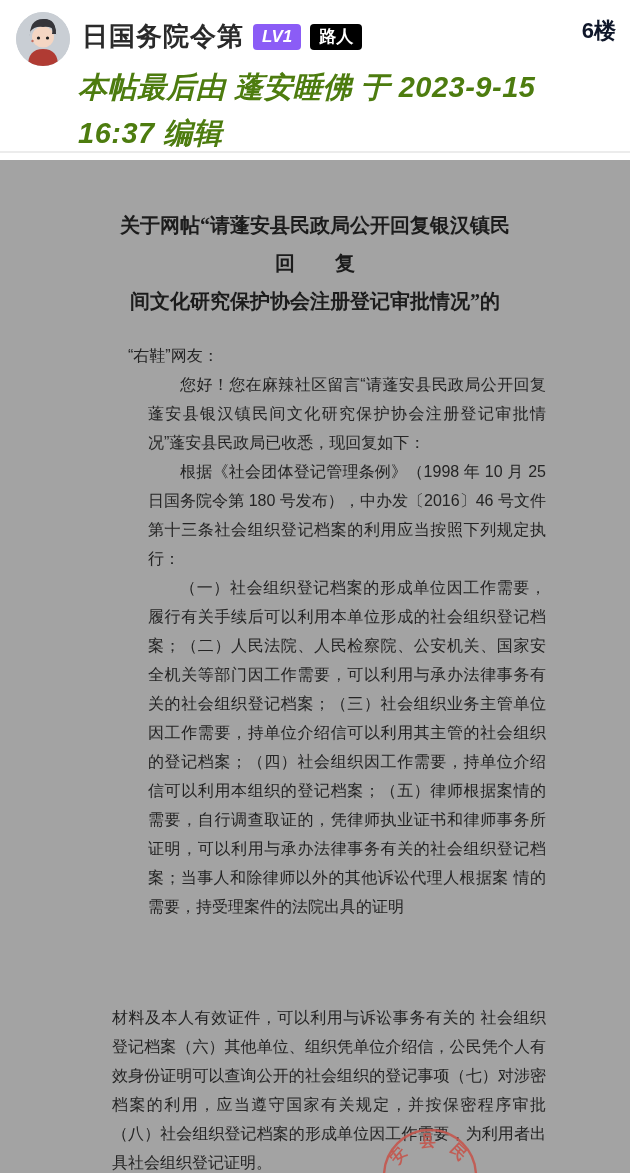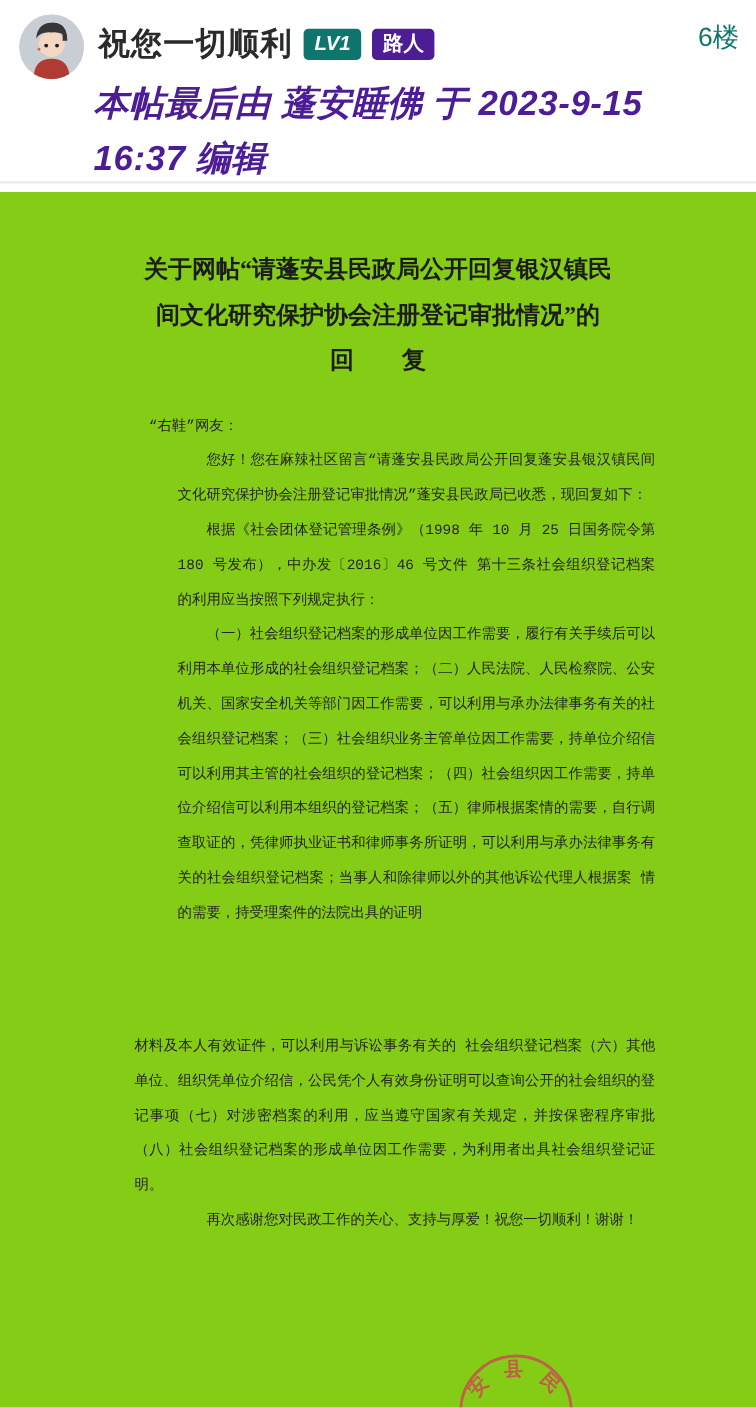--- a/index.html
+++ b/index.html
@@ -14,52 +14,52 @@
   .avatar{
     position:absolute;left:0;top:2px;width:54px;height:54px;border-radius:50%;
     overflow:hidden;background:#c9ced4;
   }
   .author-line{position:absolute;left:66px;top:9px;display:flex;align-items:center;gap:9px;}
   .username{font-size:26px;font-weight:bold;color:#2a2a2a;letter-spacing:1px;}
   .badge{
     display:inline-block;height:26px;line-height:26px;padding:0 9px;border-radius:4px;
     color:#ffffff;font-size:17px;font-weight:bold;
   }
-  .badge-lv{background:#0f766e;font-style:italic;}
-  .badge-role{background:#4c1d95;}
-  .floor{position:absolute;right:0;top:6px;font-size:22px;font-weight:400;color:#0f766e;}
+  .badge-lv{background:#8b5cf6;font-style:italic;}
+  .badge-role{background:#000000;}
+  .floor{position:absolute;right:0;top:6px;font-size:22px;font-weight:700;color:#0f172a;}
 
   
   .edit-note{
     position:absolute;left:78px;top:64px;width:510px;
     font-size:29px;font-weight:bold;font-style:italic;
-    color:#4c1d95;line-height:46px;letter-spacing:0.5px;
+    color:#4d7c0f;line-height:46px;letter-spacing:0.5px;
   }
 
   
   .document{
     position:absolute;left:0;top:160px;width:630px;height:1013px;
-    background:#84cc16;
+    background:#a3a3a3;
   }
   .scan-line{position:absolute;left:0;width:630px;height:2px;background:#ececec;}
   .scan-line-top{top:151px;}
   .scan-line-bottom{top:1120px;}
   .smudge{position:absolute;background:#e9e9e9;filter:blur(5px);border-radius:50%;}
   .smudge1{left:328px;top:1142px;width:55px;height:16px;}
   .smudge2{left:150px;top:1136px;width:40px;height:10px;opacity:.7;}
 
   .doc-title{
     margin:46px 0 0 100px;width:430px;text-align:center;
     font-family:"Liberation Serif","DejaVu Serif",serif;
     font-weight:bold;font-size:20px;line-height:38px;color:#1c1c1c;
   }
   .doc-body{
     margin-left:112px;width:434px;
-    font-family:Liberation Mono, monospace;
-    font-size:12px;line-height:29px;color:#242424;text-align:justify;
+    font-family:Liberation Sans, sans-serif;
+    font-size:16px;line-height:29px;color:#242424;text-align:justify;
   }
   .doc-body.page1{margin-top:21px;}
   .doc-body.page2{margin-top:82px;}
   .doc-body p{margin:0;}
   .doc-body p.indent1{text-indent:1em;}
   .doc-body p.indent2{text-indent:2em;margin-left:36px;}
 
   
   .seal{position:absolute;left:378px;top:1124px;width:110px;height:49px;}
   .seal svg{display:block;}
@@ -78,39 +78,39 @@
       <path d="M12 54 Q12 37 27 37 Q42 37 42 54 Z" fill="#b03b33"></path>
       <ellipse cx="27" cy="25" rx="11" ry="10.5" fill="#f4d6c3"></ellipse>
       <path d="M14 26 Q13 7 27 7 Q41 7 40 26 L40 20 Q36 14 27 15 Q18 14 14 20 Z" fill="#35353a"></path>
       <path d="M27 7 Q40 6 40 22 L36 22 Q38 12 27 10 Z" fill="#35353a"></path>
       <circle cx="22.5" cy="26" r="1.6" fill="#1d1d1d"></circle>
       <circle cx="31.5" cy="26" r="1.6" fill="#1d1d1d"></circle>
       <circle cx="16.5" cy="29" r="1.2" fill="#c46a5a"></circle>
     </svg>
   </div>
   <div class="author-line">
-    <span class="username">祝您一切顺利</span>
+    <span class="username">日国务院令第</span>
     <span class="badge badge-lv">LV1</span>
     <span class="badge badge-role">路人</span>
   </div>
   <span class="floor">6楼</span>
 </header>
 
 <div class="edit-note">本帖最后由 蓬安睡佛 于 2023-9-15 16:37 编辑</div>
 
 <div class="scan-line scan-line-top"></div>
 <div class="scan-line scan-line-bottom"></div>
 <div class="smudge smudge1"></div>
 <div class="smudge smudge2"></div>
 
 <div class="document">
   <div class="doc-title">
     <div>关于网帖“请蓬安县民政局公开回复银汉镇民</div>
+    <div>回　　复</div>
     <div>间文化研究保护协会注册登记审批情况”的</div>
-    <div>回　　复</div>
   </div>
 
   <div class="doc-body page1">
       <p class="indent1">“右鞋”网友：</p>
       <p class="indent2">您好！您在麻辣社区留言“请蓬安县民政局公开回复蓬安县银汉镇民间文化研究保护协会注册登记审批情况”蓬安县民政局已收悉，现回复如下：</p>
       <p class="indent2">根据《社会团体登记管理条例》（1998 年 10 月 25 日国务院令第 180 号发布），中办发〔2016〕46 号文件 第十三条社会组织登记档案的利用应当按照下列规定执行：</p>
       <p class="indent2">（一）社会组织登记档案的形成单位因工作需要，履行有关手续后可以利用本单位形成的社会组织登记档案；（二）人民法院、人民检察院、公安机关、国家安全机关等部门因工作需要，可以利用与承办法律事务有关的社会组织登记档案；（三）社会组织业务主管单位因工作需要，持单位介绍信可以利用其主管的社会组织的登记档案；（四）社会组织因工作需要，持单位介绍信可以利用本组织的登记档案；（五）律师根据案情的需要，自行调查取证的，凭律师执业证书和律师事务所证明，可以利用与承办法律事务有关的社会组织登记档案；当事人和除律师以外的其他诉讼代理人根据案 情的需要，持受理案件的法院出具的证明</p>
     </div>
   <div class="doc-body page2">
       <p>材料及本人有效证件，可以利用与诉讼事务有关的 社会组织登记档案（六）其他单位、组织凭单位介绍信，公民凭个人有效身份证明可以查询公开的社会组织的登记事项（七）对涉密档案的利用，应当遵守国家有关规定，并按保密程序审批（八）社会组织登记档案的形成单位因工作需要，为利用者出具社会组织登记证明。</p>

